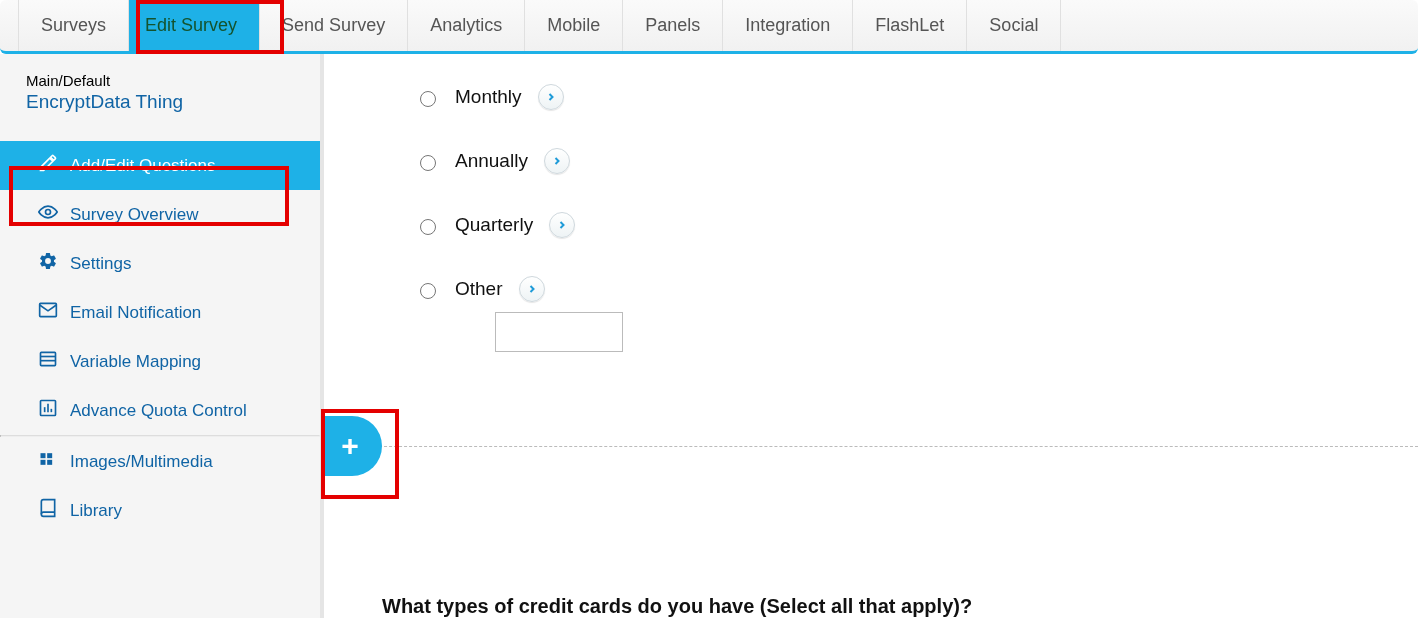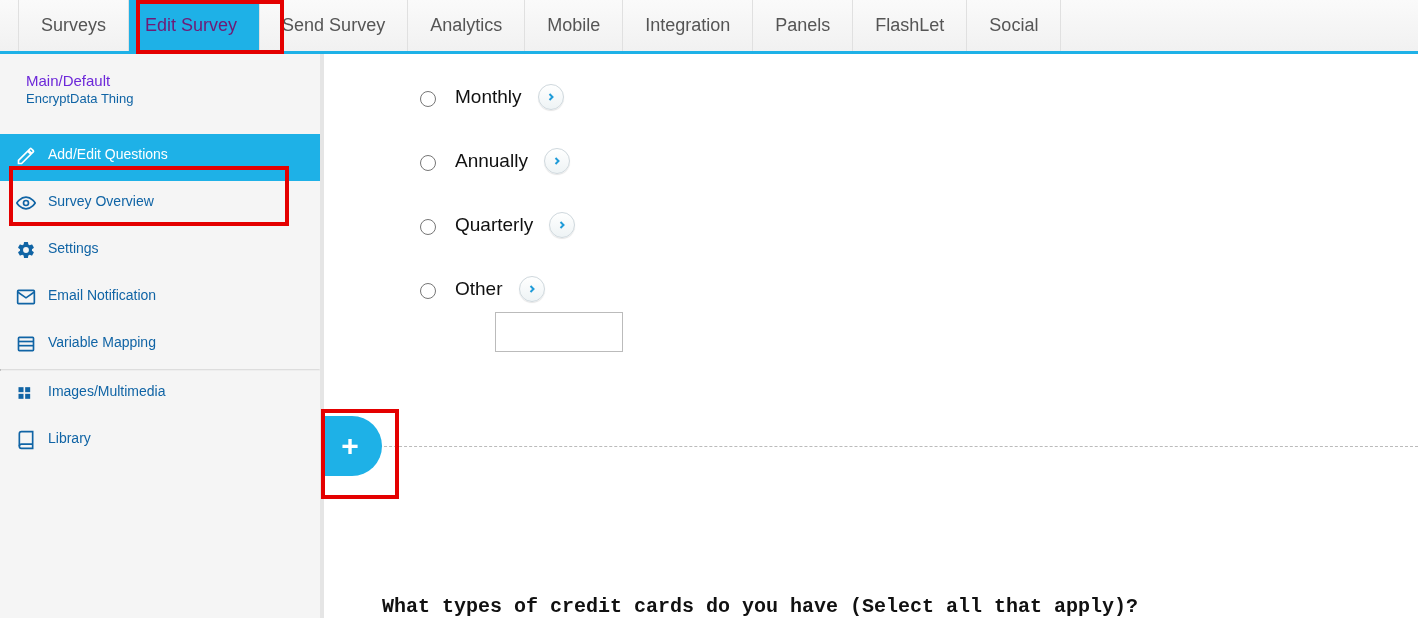--- a/index.html
+++ b/index.html
@@ -1,56 +1,56 @@
 <!DOCTYPE html>
 <html><head>
 <meta charset="utf-8">
 <style>
   * { box-sizing: border-box; }
   html, body { margin:0; padding:0; font-family: Arial, Helvetica, sans-serif; font-size:14px; color:#333; }
   body { width:1418px; height:621px; overflow:hidden; background:#fff; }
 
   
-  .topbar { height:54px; background:linear-gradient(#fafafa,#f1f1f1); border-bottom:3px solid #1eb1e7; display:flex; align-items:stretch; padding-left:18px;}
+  .topbar { height:54px; background:linear-gradient(#fafafa,#f1f1f1); border-bottom:3px solid #1eb1e7; display:flex; align-items:stretch; padding-left:18px;border-radius:6px;}
   .topbar .tab { display:flex; align-items:center; padding:0 22px; font-size:18px; color:#555; border-right:1px solid #e0e0e0; cursor:pointer; position:relative;}
-  .topbar .tab.active { background:#1eb1e7; color:#701a75;padding-left:16px; }
+  .topbar .tab.active { background:#1eb1e7; color:#14532d;padding-left:16px; }
   .topbar .tab:first-child { border-left:1px solid #e0e0e0;}
   .redbox { position:absolute; border:4px solid #e40000; pointer-events:none; }
 
   
   .content { display:flex; height: calc(621px - 57px); }
   .sidebar { width:321px; background:#f5f5f5; border-right:1px solid #ddd; position:relative;}
   .main { flex:1; position:relative; background:#fff; border-left:4px solid #e5e5e5; margin-left:-1px;}
 
   .survey-meta { padding:18px 0 10px 26px; }
-  .survey-meta .path { color:#6d28d9; font-size:15px;}
-  .survey-meta .title { color:#1064a5; font-size:13px; margin-top:2px; }
+  .survey-meta .path { color:#000000; font-size:15px;}
+  .survey-meta .title { color:#1064a5; font-size:19px; margin-top:2px; }
   .survey-meta .edited { color:#7a7a7a; font-size:13px; margin-top:2px;}
 
   .side-nav { margin-top:18px; }
-  .side-item { display:flex; gap:12px; padding:12px 0 12px 16px; font-size:14px; color:#1064a5; cursor:pointer; }
+  .side-item { display:flex; align-items:center; gap:12px; padding:12px 0 12px 38px; font-size:17px; color:#1064a5; cursor:pointer; }
   .side-item.active { background:#1eb1e7; color:#fff; }
   .side-item svg { width:20px; height:20px; flex:0 0 20px; }
   .side-sep { border-top:1px solid #ddd; margin:0;}
   .side-item .lbl { white-space:nowrap;}
 
   
   .options { padding:30px 0 0 65px;margin-left:26px;}
   .opt-row { display:flex; align-items:center; gap:16px; margin-bottom:38px; font-size:19px; color:#111;}
   .opt-row input[type=radio]{ width:16px; height:16px;}
   .chev-btn { width:26px; height:26px; border-radius:50%; background:linear-gradient(#fff,#eef3f5); border:1px solid #cfd8dd; display:flex; align-items:center; justify-content:center; box-shadow:0 1px 1px rgba(0,0,0,0.1);}
   .chev-btn svg { width:12px; height:12px; }
   .other-input { width:128px; height:40px; border:1px solid #bbb; margin-left:80px; margin-top:-8px;}
 
   .divider-line { border-top:1px dashed #bbb; position:absolute; left:0; right:0; top:392px;}
 
   .add-btn { position:absolute; left:0; top:362px; width:58px; height:60px; background:#1eb1e7; border-top-right-radius:60px; border-bottom-right-radius:60px; display:flex; align-items:center; justify-content:center; cursor:pointer;}
   .add-btn span { color:#fff; font-size:30px; font-weight:bold; line-height:1; margin-left:-6px;}
 
-  .next-q { position:absolute; left:58px; bottom:0; font-size:20px; font-weight:bold; color:#111; white-space:nowrap;font-family:Liberation Mono, monospace;}
+  .next-q { position:absolute; left:58px; bottom:0; font-size:20px; font-weight:bold; color:#111; white-space:nowrap;}
 
 </style>
 </head>
 <body>
 
 <div class="topbar">
   <div class="tab">
       <span class="lbl">Surveys</span>
     </div>
   <div class="tab active">
@@ -59,24 +59,24 @@
   <div class="tab">
       <span class="lbl">Send Survey</span>
     </div>
   <div class="tab">
       <span class="lbl">Analytics</span>
     </div>
   <div class="tab">
       <span class="lbl">Mobile</span>
     </div>
   <div class="tab">
+      <span class="lbl">Panels</span>
+    </div>
+  <div class="tab">
       <span class="lbl">Integration</span>
-    </div>
-  <div class="tab">
-      <span class="lbl">Panels</span>
     </div>
   <div class="tab">
       <span class="lbl">FlashLet</span>
     </div>
   <div class="tab">
       <span class="lbl">Social</span>
     </div>
 </div>
 
 <div class="redbox" style="left:136px; top:0; width:148px; height:54px;"></div>
@@ -126,20 +126,31 @@
       </div>
       <div class="side-item">
         <span>
           <svg viewBox="0 0 24 24" fill="none" stroke="currentColor" stroke-width="2">
               <rect x="3" y="4" width="18" height="16" rx="1"></rect>
               <line x1="3" y1="9" x2="21" y2="9"></line>
               <line x1="3" y1="14" x2="21" y2="14"></line>
             </svg>
         </span>
         <span class="lbl">Variable Mapping</span>
+      </div>
+      <div class="side-item">
+        <span>
+          <svg viewBox="0 0 24 24" fill="none" stroke="currentColor" stroke-width="2">
+              <rect x="3" y="3" width="18" height="18" rx="1"></rect>
+              <line x1="8" y1="17" x2="8" y2="11"></line>
+              <line x1="12" y1="17" x2="12" y2="7"></line>
+              <line x1="16" y1="17" x2="16" y2="13"></line>
+            </svg>
+        </span>
+        <span class="lbl">Advance Quota Control</span>
       </div>
       <hr class="side-sep">
       <div class="side-item">
         <span>
           <svg viewBox="0 0 24 24" fill="currentColor">
               <rect x="3" y="5" width="6" height="6"></rect>
               <rect x="11" y="5" width="6" height="6"></rect>
               <rect x="3" y="13" width="6" height="6"></rect>
               <rect x="11" y="13" width="6" height="6"></rect>
             </svg>

